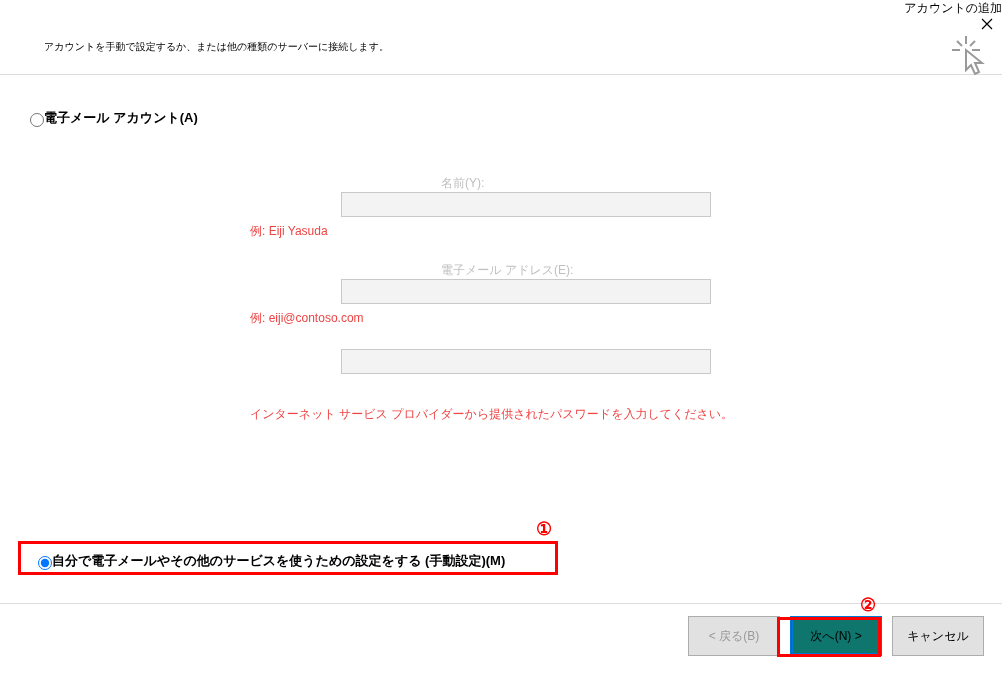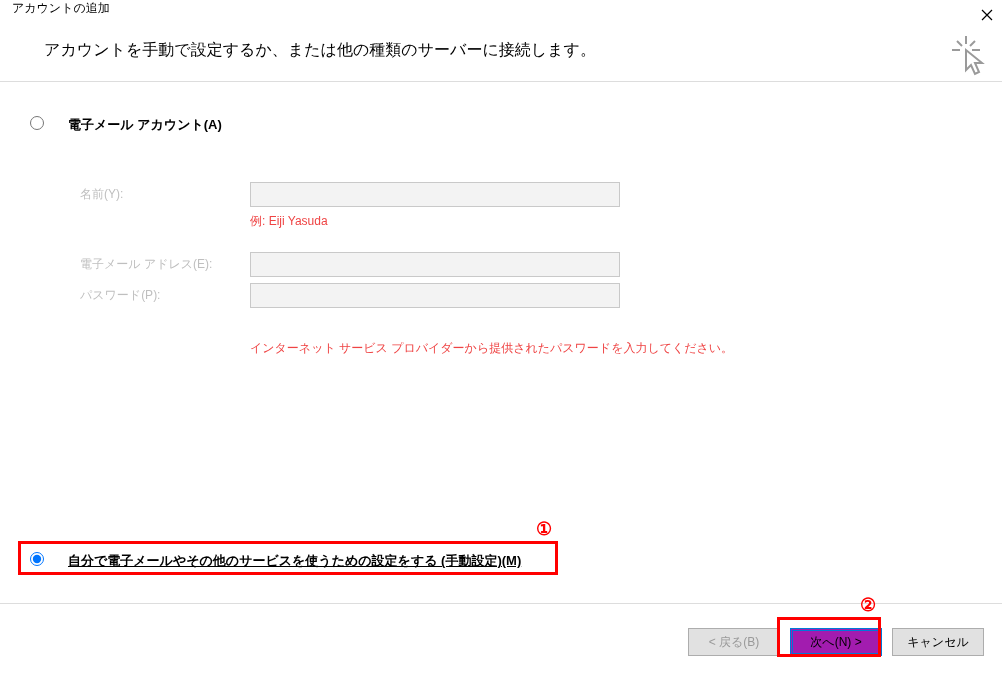--- a/index.html
+++ b/index.html
@@ -8,57 +8,58 @@
   font-size: 12px;
   background: #fff;
   color: #000;
   width: 1002px;
   height: 674px;
   overflow: hidden;
   position: relative;
 }
 .titlebar {
   display: flex;
-  align-items: flex-start;
+  align-items: flex-end;
   justify-content: space-between;
   height: 30px;
   padding: 0 0 0 12px;
+  flex-direction: column;
 }
 .titlebar .title { font-size: 12px; }
 .titlebar .close {
   width: 30px; height: 30px;
   display: flex; align-items: center; justify-content: center;
   font-size: 14px; cursor: pointer;
 }
 .header-area {
   padding: 10px 22px 20px 22px;
   position: relative;
 }
 .header-area .h1 { font-weight: bold; font-size: 13px; margin-bottom: 6px; }
-.header-area .sub { font-size: 16px; padding-left: 22px; color: #000; }
+.header-area .sub { font-size: 10px; padding-left: 22px; color: #000; }
 .wizard-icon {
   position: absolute;
   right: 14px;
   top: 6px;
 }
 .divider { border-top: 1px solid #ddd; }
 .content {
   padding: 34px 30px 10px 30px;
   color: #000;
 }
 .radio-row {
-  display: flex; align-items: flex-start; gap: 24px;
+  display: flex; align-items: flex-end; gap: 0;
   margin-bottom: 10px;
 }
 .radio-row input[type=radio] {
   width: 14px; height: 14px;
 }
 .radio-row label { font-weight: bold; font-size: 13px; }
 .form-block { padding: 38px 0 0 50px; }
-.form-row { display: flex; align-items: center; margin-bottom: 6px; }
+.form-row { display: flex; align-items: center; margin-bottom: 6px; flex-direction: column; }
 .form-row .lbl {
   width: 170px; color: #bfbfbf; font-size: 12px;
 }
 .form-row input[type=text], .form-row input[type=password] {
   width: 370px; height: 25px;
   border: 1px solid #c9c9c9;
   background: #f3f3f3;
   padding: 2px 6px;
   font-size: 12px;
 }
@@ -77,33 +78,33 @@
 }
 .buttons {
   position: absolute;
   bottom: 18px;
   right: 18px;
   display: flex;
   gap: 10px;
 }
 .btn {
   min-width: 92px;
-  height: 28px;
+  height: 40px;
   border: 1px solid #adadad;
   background: #e1e1e1;
   font-size: 12px;
   display: flex; align-items: center; justify-content: center;
   cursor: pointer;
 }
 .btn.disabled {
   color: #9a9a9a;
   cursor: default;
 }
 .btn.primary {
-  background: #a21caf;
+  background: #0f766e;
   border: 1px solid #0078d7;
   outline: 1px solid #0078d7;
   outline-offset: -3px;
 }
 .annot {
   position: absolute;
   color: #ff0000;
   font-weight: bold;
   font-size: 18px;
   pointer-events: none;
@@ -155,32 +156,32 @@
     <div class="form-row">
       <span class="lbl">名前(Y):</span>
       <input type="text" disabled="" style="">
     </div>
     <div class="hint">例: Eiji Yasuda</div>
 
     <div class="form-row">
       <span class="lbl">電子メール アドレス(E):</span>
       <input type="text" disabled="" style="">
     </div>
+    <div class="hint">例: eiji@contoso.com</div>
 
     <div class="form-row">
-      <span class="lbl">パスワード(P):</span>
       <input type="password" disabled="" style="">
     </div>
     <div style="height:6px"></div>
     <div class="hint tight">インターネット サービス プロバイダーから提供されたパスワードを入力してください。</div>
   </div>
 
 </div>
 
-<div style="position:absolute; left:30px; top:552px;text-decoration:underline;" class="radio-row">
+<div style="position:absolute; left:38px; top:552px;" class="radio-row">
   <input type="radio" name="setup" checked="" style="">
   <label>自分で電子メールやその他のサービスを使うための設定をする (手動設定)(M)</label>
 </div>
 
 <div class="footer-divider"></div>
 
 <div class="buttons">
   <div class="btn disabled">&lt; 戻る(B)</div>
   <div class="btn primary">次へ(N) &gt;</div>
   <div class="btn">キャンセル</div>

